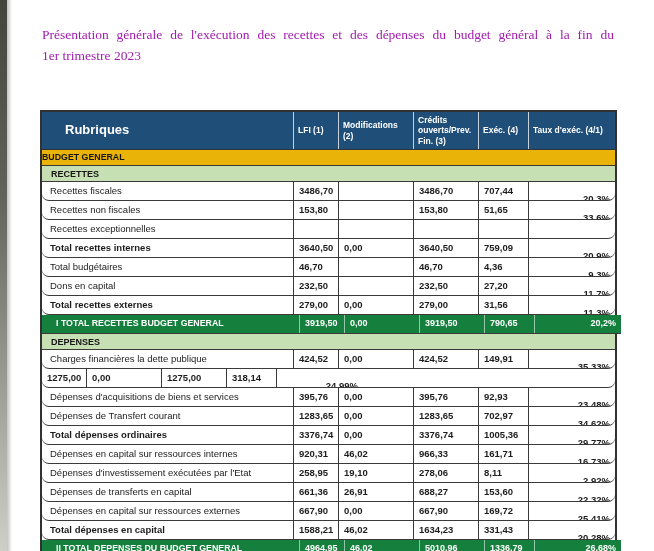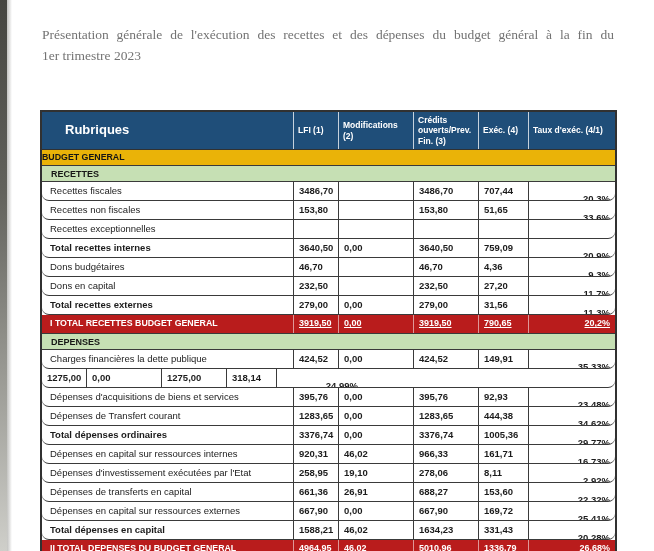--- a/index.html
+++ b/index.html
@@ -14,21 +14,21 @@
     background:linear-gradient(180deg,#454540 0%,#62625c 35%,#9d9d97 70%,#cfcfca 100%);
   }
   .page-edge-fade{
     position:absolute;left:7px;top:0;width:5px;height:551px;
     background:linear-gradient(90deg,rgba(120,120,115,.45),rgba(255,255,255,0));
   }
   
   .doc-title{
     position:absolute;left:42px;top:24px;width:572px;
     font-family:"Liberation Serif","DejaVu Serif",serif;
-    font-size:13.5px;line-height:21px;color:#737373;
+    font-size:13.5px;line-height:21px;color:#a21caf;
   }
   .doc-title .l1{text-align:justify;text-align-last:justify;}
   .doc-title .l2{text-align:left;}
   
   .budget-table{
     position:absolute;left:40px;top:110px;width:573px;
     border:2px solid #313131;
     box-sizing:content-box;
     color:#1c1c1c;
   }
@@ -58,25 +58,25 @@
   }
   
   .data-row{height:18px;background:#ffffff;border-bottom:1px solid #3a3a3a;border-radius:7px;}
   .data-row .cell{border-right:1px solid #3a3a3a;line-height:17px;font-size:9.5px;}
   .data-row .cell:last-child{border-right:none;margin-top:8px;}
   .lbl{padding-left:8px;color:#1c1c1c;}
   .num{padding-left:5px;font-weight:700;}
   .pct{padding-right:5px;text-align:right;font-weight:700;}
   .bold .lbl{font-weight:700;}
   
-  .total-row{height:18px;background:#b91c1c;border-bottom:1px solid #3a3a3a;color:#ffffff;}
+  .total-row{height:18px;background:#15803d;border-bottom:1px solid #3a3a3a;color:#ffffff;padding-left:6px;}
   .total-row .cell{border-right:1px solid rgba(255,255,255,.55);line-height:17px;font-size:9px;font-weight:700;}
   .total-row .cell:last-child{border-right:none;}
   .total-row .lbl{color:#ffffff;font-size:8.8px;}
-  .total-row .num,.total-row .pct{color:#ffffff;text-decoration:underline;}
+  .total-row .num,.total-row .pct{color:#ffffff;}
 </style>
 </head>
 <body>
 
 <div class="page-edge"></div>
 <div class="page-edge-fade"></div>
 
 <div class="doc-title">
   <div class="l1">Présentation générale de l'exécution des recettes et des dépenses du budget général à la fin du</div>
   <div class="l2">1er trimestre 2023</div>
@@ -120,21 +120,21 @@
       </div>
       <div class="row data-row bold">
         <div class="cell c0 lbl">Total recettes internes</div>
         <div class="cell c1 num">3640,50</div>
         <div class="cell c2 num">0,00</div>
         <div class="cell c3 num">3640,50</div>
         <div class="cell c4 num">759,09</div>
         <div class="cell c5 pct">20,9%</div>
       </div>
       <div class="row data-row">
-        <div class="cell c0 lbl">Dons budgétaires</div>
+        <div class="cell c0 lbl">Total budgétaires</div>
         <div class="cell c1 num">46,70</div>
         <div class="cell c2 num"></div>
         <div class="cell c3 num">46,70</div>
         <div class="cell c4 num">4,36</div>
         <div class="cell c5 pct">9,3%</div>
       </div>
       <div class="row data-row">
         <div class="cell c0 lbl">Dons en capital</div>
         <div class="cell c1 num">232,50</div>
         <div class="cell c2 num"></div>
@@ -180,21 +180,21 @@
         <div class="cell c2 num">0,00</div>
         <div class="cell c3 num">395,76</div>
         <div class="cell c4 num">92,93</div>
         <div class="cell c5 pct">23,48%</div>
       </div>
       <div class="row data-row">
         <div class="cell c0 lbl">Dépenses de Transfert courant</div>
         <div class="cell c1 num">1283,65</div>
         <div class="cell c2 num">0,00</div>
         <div class="cell c3 num">1283,65</div>
-        <div class="cell c4 num">444,38</div>
+        <div class="cell c4 num">702,97</div>
         <div class="cell c5 pct">34,62%</div>
       </div>
       <div class="row data-row bold">
         <div class="cell c0 lbl">Total dépenses ordinaires</div>
         <div class="cell c1 num">3376,74</div>
         <div class="cell c2 num">0,00</div>
         <div class="cell c3 num">3376,74</div>
         <div class="cell c4 num">1005,36</div>
         <div class="cell c5 pct">29,77%</div>
       </div>

